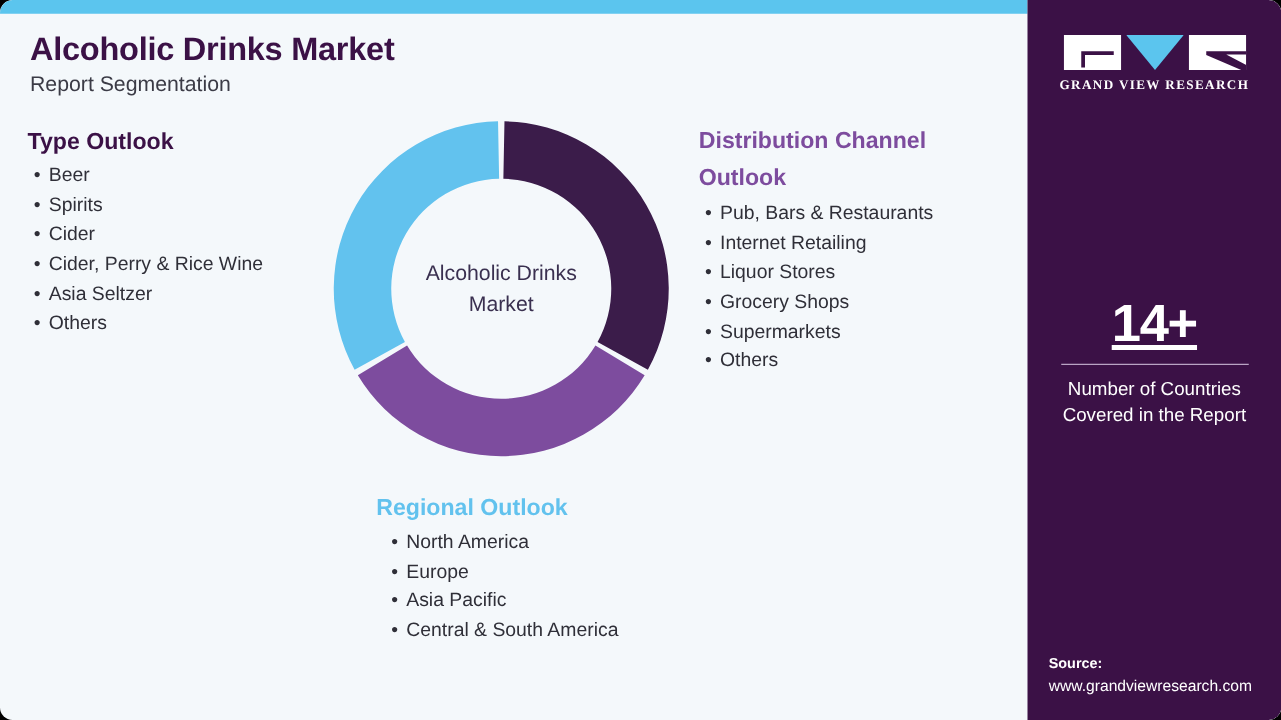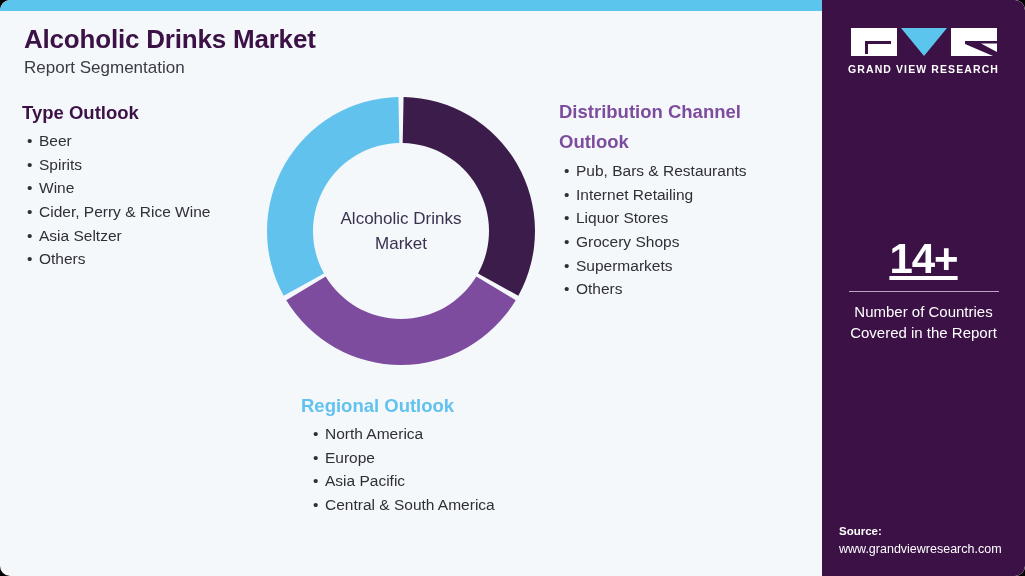--- a/index.html
+++ b/index.html
@@ -157,20 +157,21 @@
   }
 
   .logo {
     position: absolute;
     top: 28px;
     left: 0;
     width: 203px;
     display: flex;
     flex-direction: column;
     align-items: center;
+    font-family: Liberation Serif, serif;
   }
   .logo-marks {
     display: flex;
     align-items: flex-start;
     gap: 4px;
   }
   .logo-text {
     margin-top: 7px;
     font-size: 10.5px;
     font-weight: bold;
@@ -231,21 +232,21 @@
   <div class="main">
 
     <div class="title">Alcoholic Drinks Market</div>
     <div class="subtitle">Report Segmentation</div>
 
     <div class="block-type">
       <div class="seg-heading">Type Outlook</div>
       <ul class="seg-list">
         <li><span class="bullet">•</span><span>Beer</span></li>
         <li><span class="bullet">•</span><span>Spirits</span></li>
-        <li><span class="bullet">•</span><span>Wine</span></li>
+        <li><span class="bullet">•</span><span>Cider</span></li>
         <li><span class="bullet">•</span><span>Cider, Perry &amp; Rice Wine</span></li>
         <li><span class="bullet">•</span><span>Asia Seltzer</span></li>
         <li><span class="bullet">•</span><span>Others</span></li>
       </ul>
     </div>
 
     <div class="block-dist">
       <div class="seg-heading">Distribution Channel Outlook</div>
       <ul class="seg-list">
         <li><span class="bullet">•</span><span>Pub, Bars &amp; Restaurants</span></li>

